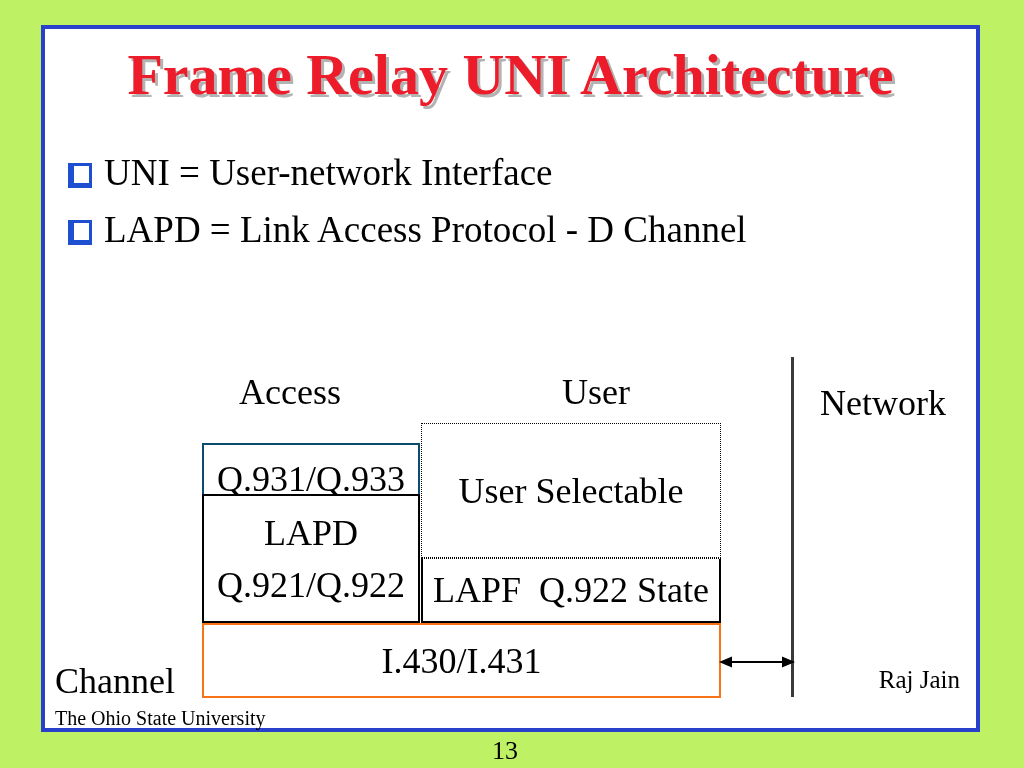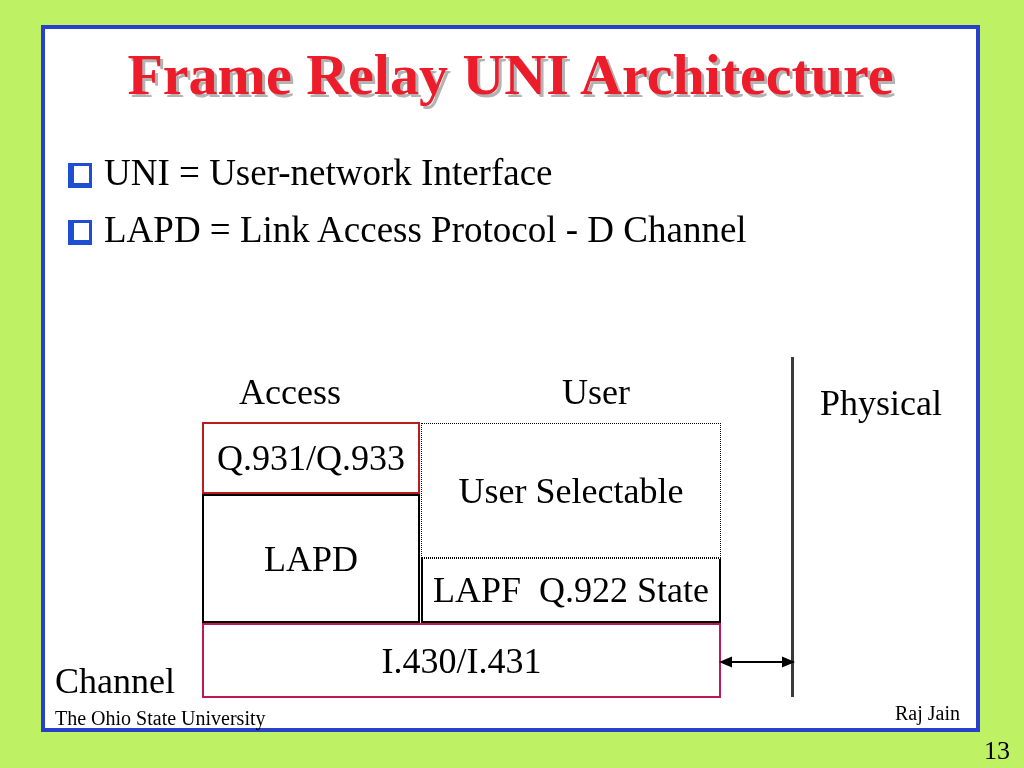--- a/index.html
+++ b/index.html
@@ -27,34 +27,34 @@
   .bullet-text{font-size:37px;line-height:57px;white-space:nowrap;}
 
   .lbl{position:absolute;font-size:36px;line-height:40px;white-space:nowrap;}
   .lbl-control{left:210px;top:372px;width:160px;text-align:center;}
   .lbl-user{left:460px;top:372px;width:170px;text-align:right;}
   .lbl-network{left:820px;top:383px;}
   .lbl-physical{left:55px;top:661px;}
 
   .box{position:absolute;background:#fff;display:flex;align-items:center;
        justify-content:center;text-align:center;font-size:36px;line-height:40px;}
-  .box-q931{left:202px;top:422px;width:218px;height:72px;border:2px solid #b91c1c;}
+  .box-q931{left:202px;top:443px;width:218px;height:72px;border:2px solid #0c4a6e;}
   .box-lapd{left:202px;top:494px;width:218px;height:129px;border:2px solid #000;
             flex-direction:column;line-height:52px;}
   .box-usersel{left:421px;top:423px;width:300px;height:135px;border:1px dotted #000;text-align:center;}
   .box-lapf{left:421px;top:558px;width:300px;height:65px;border:2px solid #000;
             border-top:1px dotted #000;white-space:pre;}
-  .box-i430{left:202px;top:623px;width:519px;height:75px;border:2px solid #be185d;}
+  .box-i430{left:202px;top:623px;width:519px;height:75px;border:2px solid #f97316;}
 
   .vline{position:absolute;left:791px;top:357px;width:3px;height:340px;background:#3a3a3a;}
   .arrow{position:absolute;left:719px;top:653px;}
 
   .footer-left{position:absolute;left:55px;top:707px;font-size:20px;white-space:nowrap;}
-  .footer-right{position:absolute;right:64px;top:702px;font-size:20px;white-space:nowrap;}
-  .page-number{position:absolute;left:0;top:736px;width:1010px;text-align:right;font-size:26px;}
+  .footer-right{position:absolute;right:64px;top:666px;font-size:25px;white-space:nowrap;}
+  .page-number{position:absolute;left:0;top:736px;width:1010px;text-align:center;font-size:26px;}
 </style>
 </head>
 <body>
 
 <div class="page">
 
   <div class="slide"></div>
 
   <h1 class="title">Frame Relay UNI Architecture</h1>
 
@@ -65,27 +65,28 @@
     </li>
     <li class="bullet-row">
       <span class="bullet-square"></span>
       <span class="bullet-text">LAPD = Link Access Protocol - D Channel</span>
     </li>
   </ul>
 
   <div>
     <div class="lbl lbl-control">Access</div>
     <div class="lbl lbl-user">User</div>
-    <div class="lbl lbl-network">Physical</div>
+    <div class="lbl lbl-network">Network</div>
     <div class="lbl lbl-physical">Channel</div>
 
     <div class="box box-q931">Q.931/Q.933</div>
 
     <div class="box box-lapd">
       <div>LAPD</div>
+      <div>Q.921/Q.922</div>
     </div>
 
     <div class="box box-usersel">User Selectable</div>
 
     <div class="box box-lapf">LAPF  Q.922 State</div>
 
     <div class="box box-i430">I.430/I.431</div>
 
     <div class="vline"></div>
 

